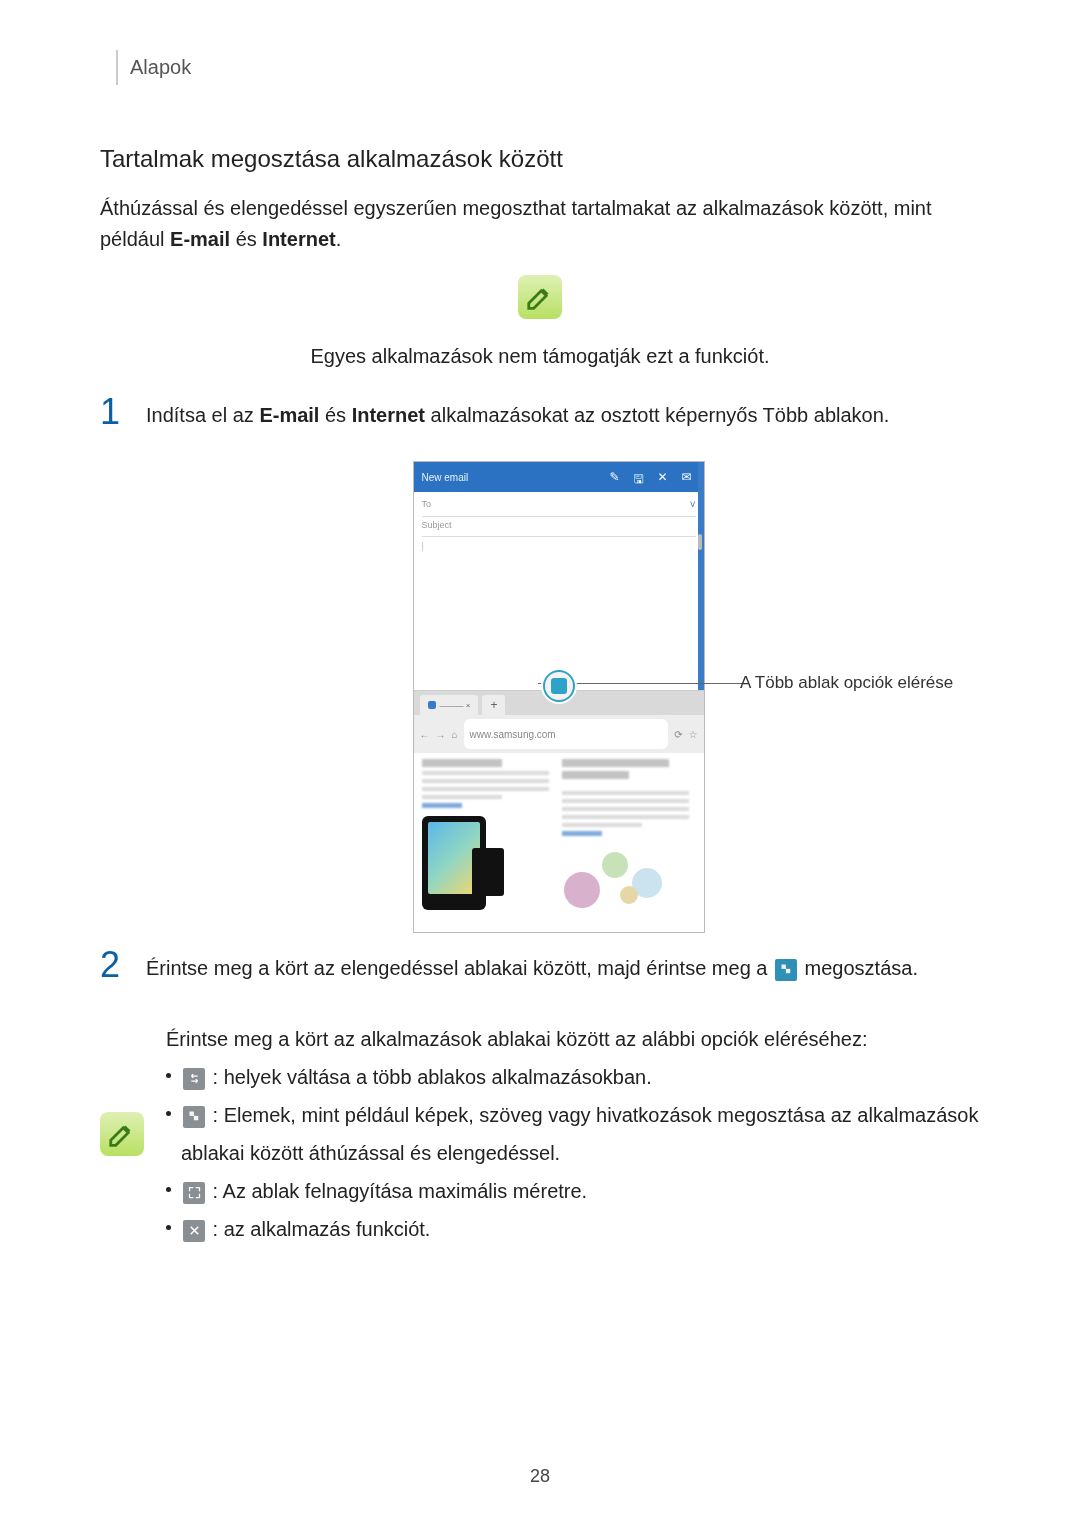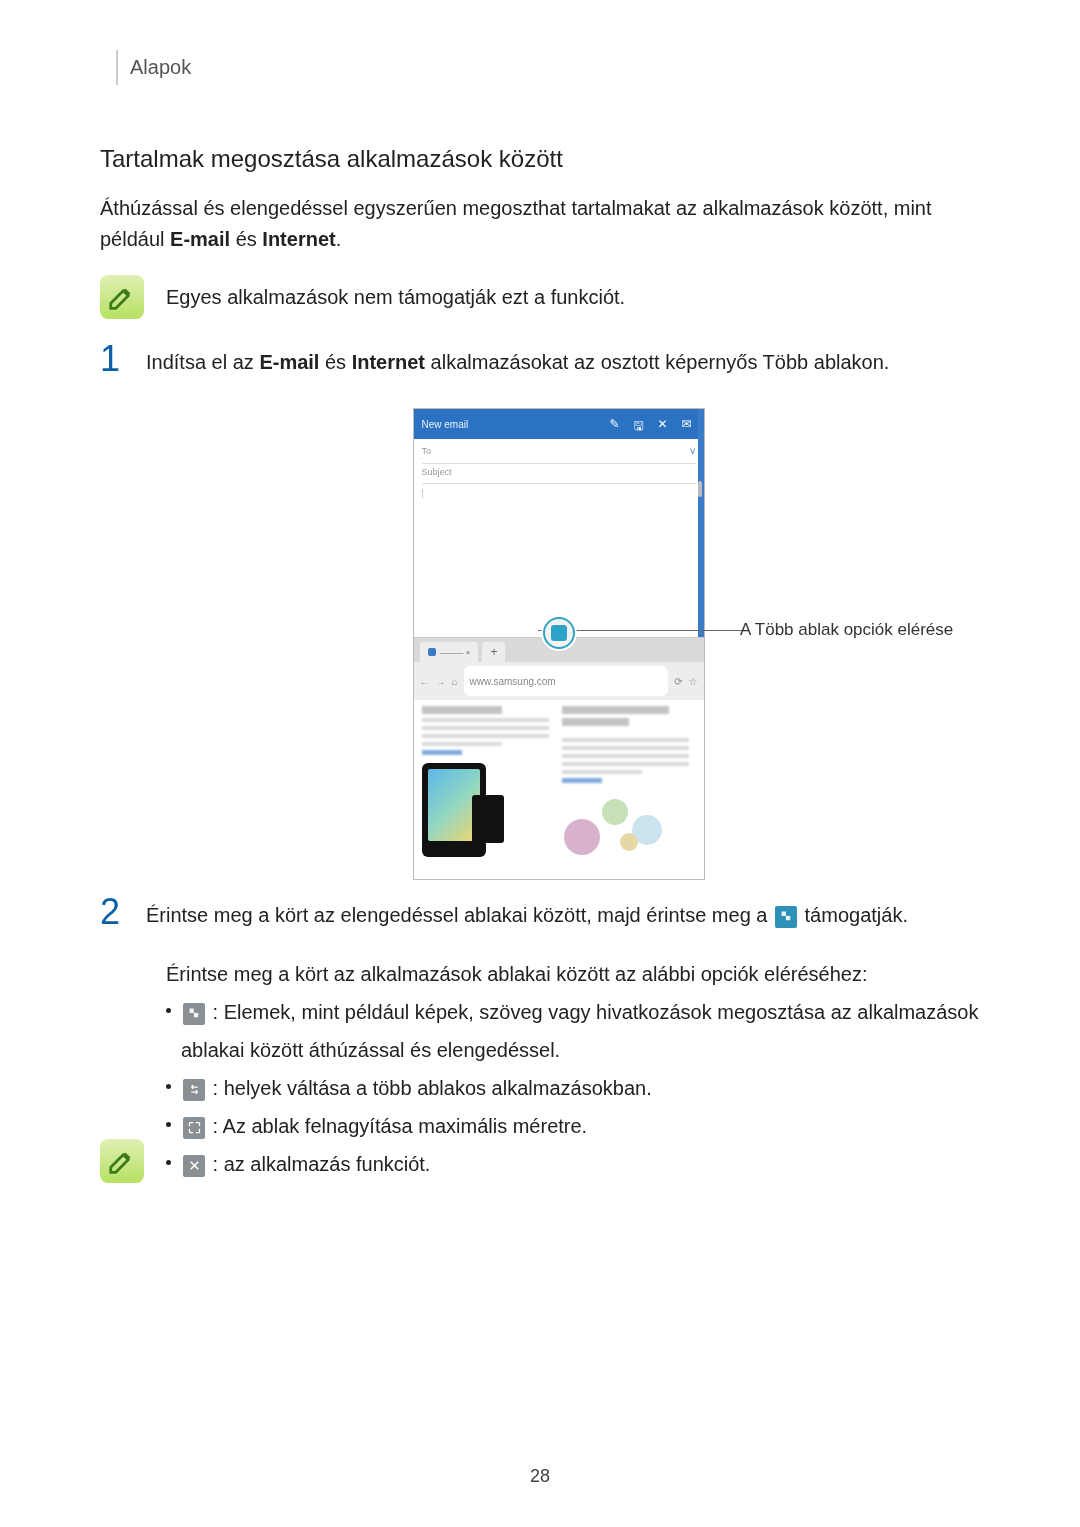--- a/index.html
+++ b/index.html
@@ -40,20 +40,21 @@
     margin-bottom: 10px;
   }
   .bold {
     font-weight: bold;
   }
   .note-row {
     display: flex;
     align-items: center;
     gap: 22px;
     margin: 20px 0 28px 0;
+    flex-direction: column;
   }
   .note-icon {
     width: 44px;
     height: 44px;
     background: linear-gradient(#dff0b3,#b8e063);
     border-radius: 8px;
     display: flex;
     align-items: center;
     justify-content: center;
     flex-shrink: 0;
@@ -258,22 +259,22 @@
   .callout-text {
     position: absolute;
     left: 640px;
     top: 212px;
     font-size: 17px;
     color: #333;
   }
   .note-block {
     display: flex;
     gap: 22px;
-    margin-top: 24px;
-    align-items: flex-end;
+    margin-top: 36px;
+    align-items: center;
   }
   .note-list {
     font-size: 20px;
     line-height: 1.9;
     color:#222;
   }
   .note-list .row {
     display:flex;
     align-items:flex-start;
     gap:10px;
@@ -417,59 +418,59 @@
 
   <div class="step-row">
     <div class="step-num">2</div>
     <div class="step-text">
       <span>Érintse meg a kört az elengedéssel ablakai között, majd érintse meg a </span><span class="inline-icon drag">
           <svg viewBox="0 0 24 24">
             <rect x="4" y="4" width="7" height="7" fill="#fff" opacity=".9"></rect>
             <rect x="11" y="11" width="7" height="7" fill="#fff" opacity=".9"></rect>
             <path d="M9 9l6 6" stroke="#fff" stroke-width="1.5"></path>
           </svg>
-        </span><span> támogatják.</span>
+        </span><span> megosztása.</span>
     </div>
   </div>
 
   <div class="note-block">
     <div class="note-icon">
       <svg viewBox="0 0 24 24">
           <path d="M3 17l10-10 4 4-10 10H3v-4z M14 6l4 4" fill="none" stroke="#3a7a1a" stroke-width="2.2"></path>
         </svg>
     </div>
     <div class="note-list">
       <div>Érintse meg a kört az alkalmazások ablakai között az alábbi opciók eléréséhez:</div>
+      <div class="row">
+        <span class="dot"></span>
+        <div>
+          <span class="inline-icon">
+              <svg viewBox="0 0 24 24">
+                <path d="M7 8h10M7 8l3-3M7 8l3 3 M17 16H7m10 0l-3-3m3 3l-3 3" stroke="#fff" stroke-width="2" fill="none"></path>
+              </svg>
+            </span><span> : helyek váltása a több ablakos alkalmazásokban.</span>
+        </div>
+      </div>
       <div class="row">
         <span class="dot"></span>
         <div>
           <span class="inline-icon">
               <svg viewBox="0 0 24 24">
                 <rect x="4" y="4" width="7" height="7" fill="#fff" opacity=".9"></rect>
                 <rect x="11" y="11" width="7" height="7" fill="#fff" opacity=".9"></rect>
                 <path d="M9 9l6 6" stroke="#fff" stroke-width="1.5"></path>
               </svg>
             </span><span> : Elemek, mint például képek, szöveg vagy hivatkozások megosztása az alkalmazások ablakai között áthúzással és elengedéssel.</span>
         </div>
       </div>
       <div class="row">
         <span class="dot"></span>
         <div>
           <span class="inline-icon">
               <svg viewBox="0 0 24 24">
-                <path d="M7 8h10M7 8l3-3M7 8l3 3 M17 16H7m10 0l-3-3m3 3l-3 3" stroke="#fff" stroke-width="2" fill="none"></path>
-              </svg>
-            </span><span> : helyek váltása a több ablakos alkalmazásokban.</span>
-        </div>
-      </div>
-      <div class="row">
-        <span class="dot"></span>
-        <div>
-          <span class="inline-icon">
-              <svg viewBox="0 0 24 24">
                 <path d="M4 4h6M4 4v6M20 20h-6m6 0v-6M20 4h-6m6 0v6M4 20h6M4 20v-6" stroke="#fff" stroke-width="2" fill="none"></path>
               </svg>
             </span><span> : Az ablak felnagyítása maximális méretre.</span>
         </div>
       </div>
       <div class="row">
         <span class="dot"></span>
         <div>
           <span class="inline-icon">
               <svg viewBox="0 0 24 24">

